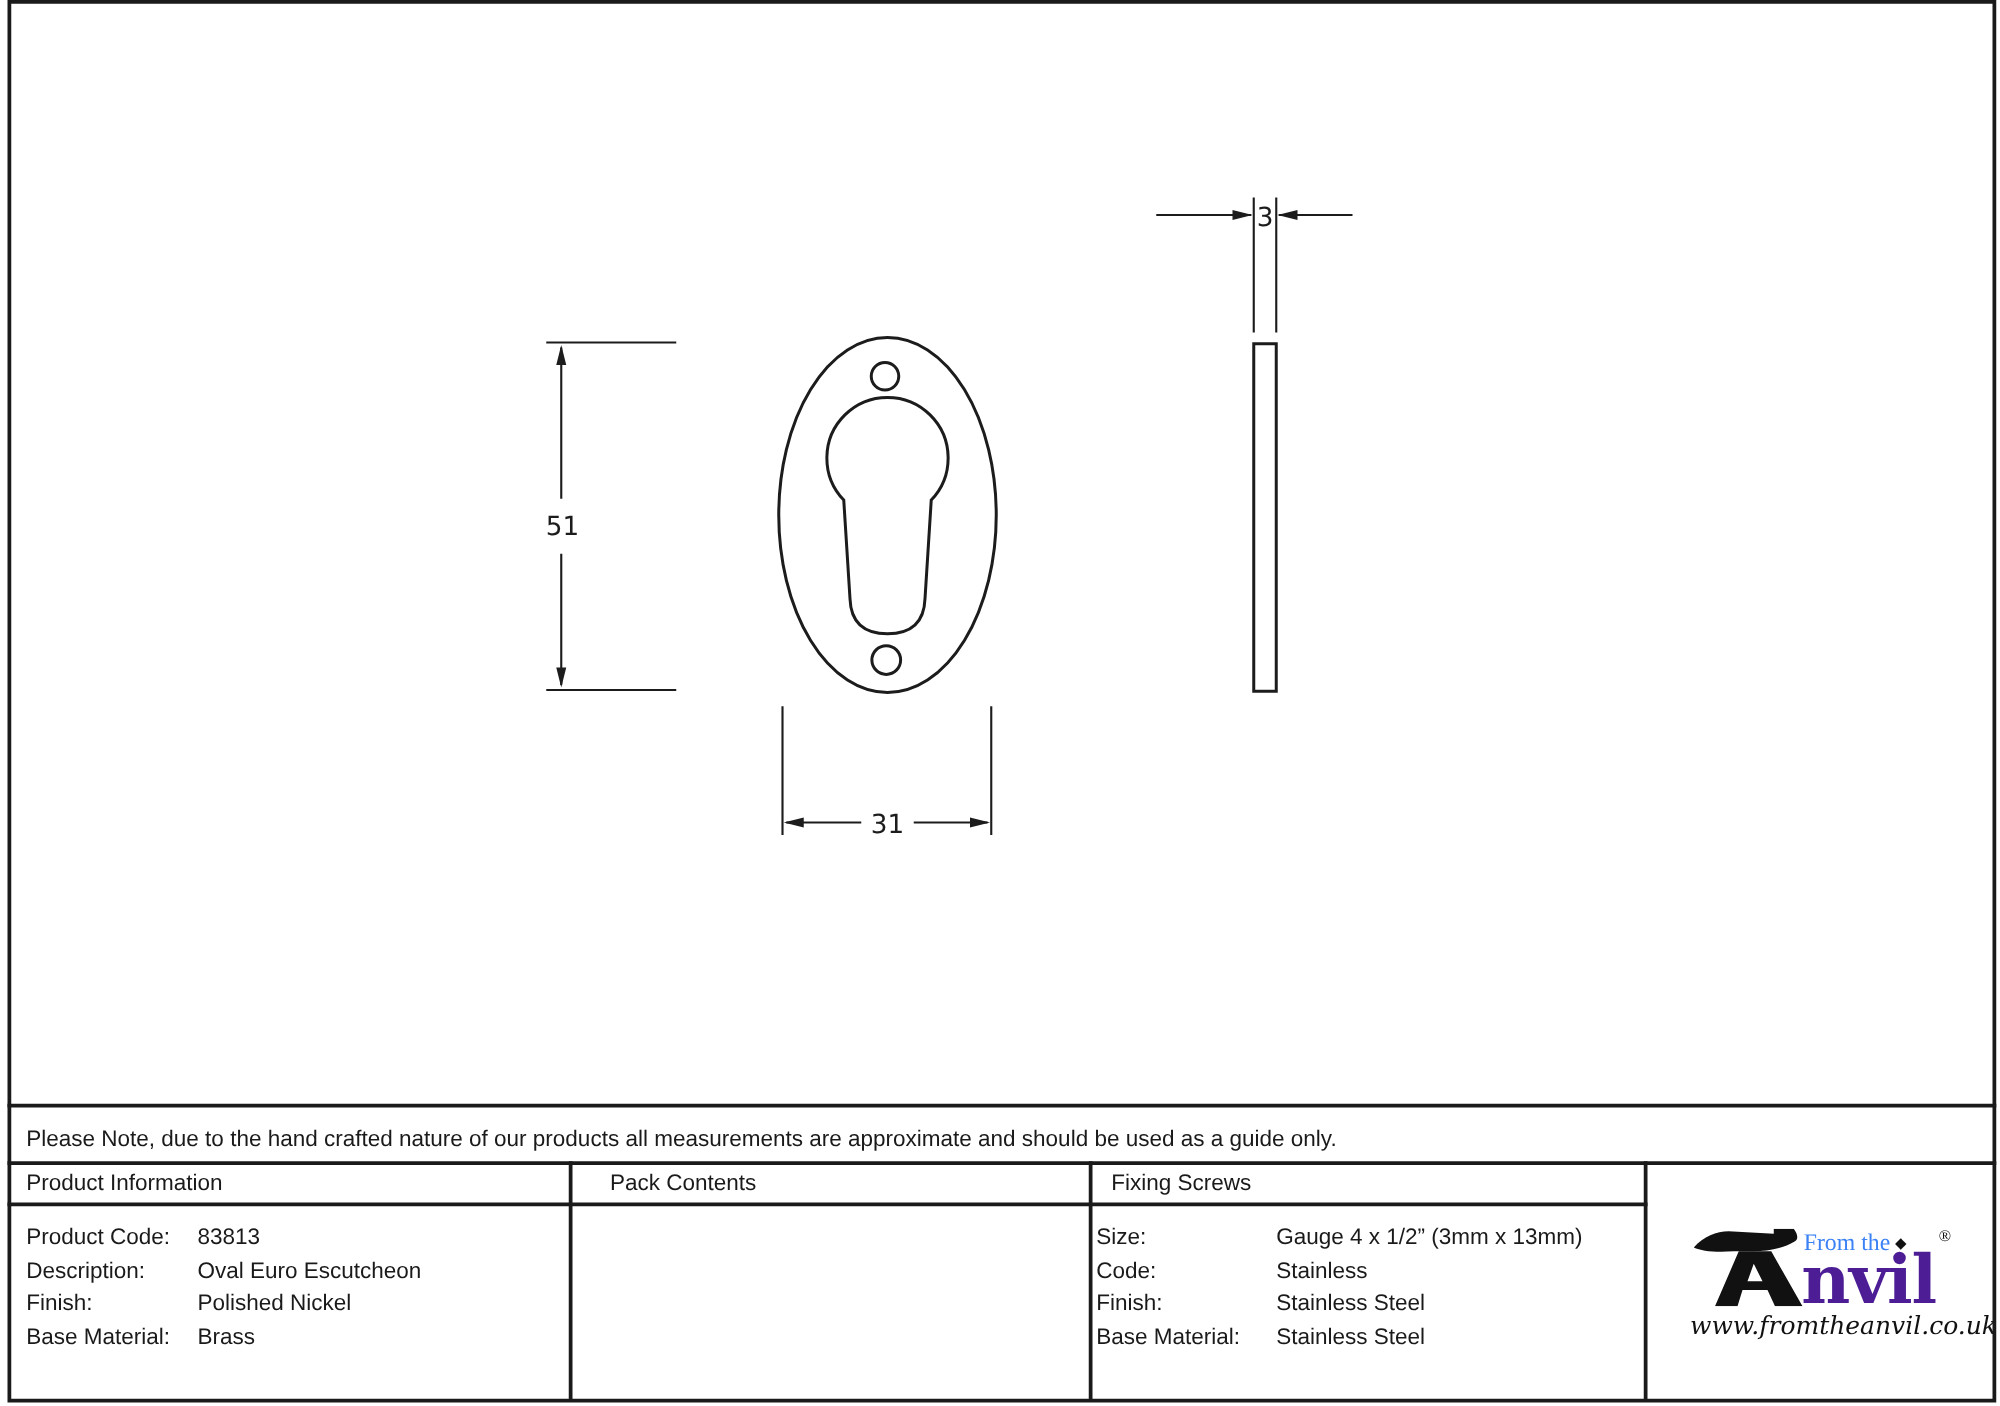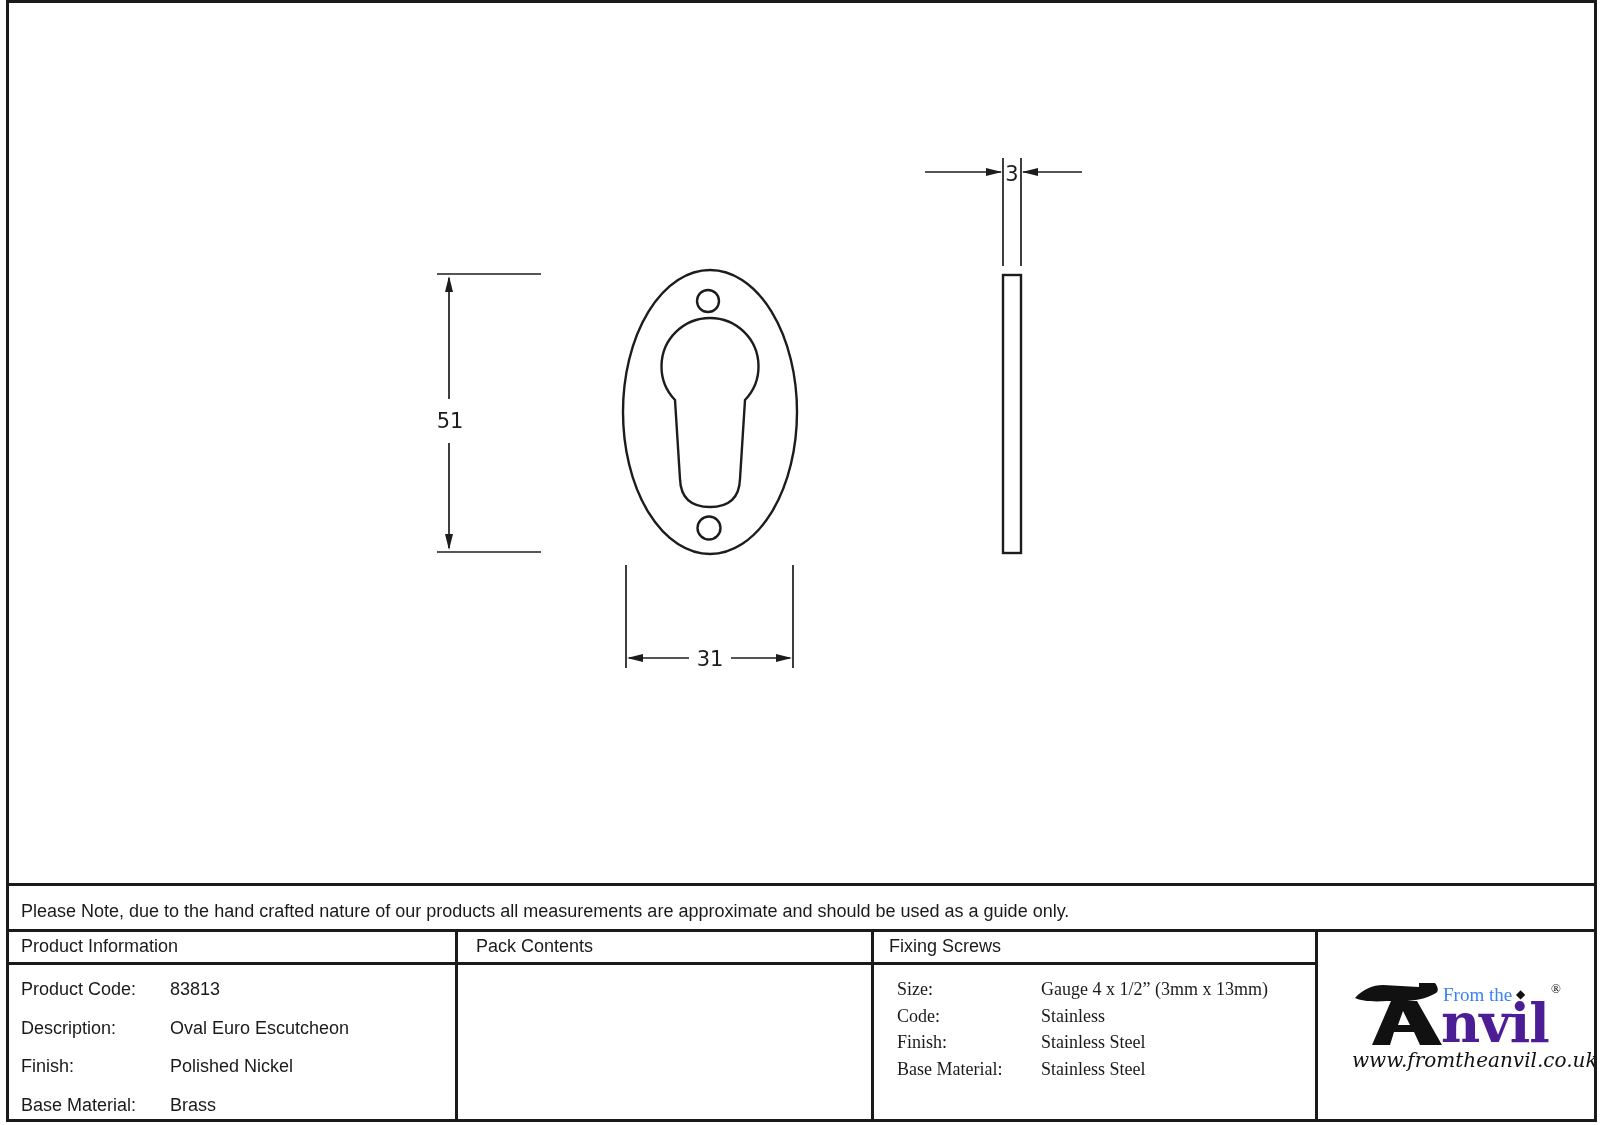--- a/index.html
+++ b/index.html
@@ -124,36 +124,36 @@
   <div class="hline" style="left:6px;width:1312px;top:962px;"></div>
   <div class="vline" style="left:455px;top:929px;height:192px;"></div>
   <div class="vline" style="left:871px;top:929px;height:192px;"></div>
   <div class="vline" style="left:1315px;top:929px;height:192px;"></div>
 
   <div class="note-row">
     <span>Please Note, due to the hand crafted nature of our products all measurements are approximate and should be used as a guide only.</span>
   </div>
 
   <div class="sec-header" style="left:21px;text-align:center;">Product Information</div>
-  <div class="sec-header" style="left:476px;text-align:center;">Pack Contents</div>
+  <div class="sec-header" style="left:488px;text-align:center;">Pack Contents</div>
   <div class="sec-header" style="left:889px;">Fixing Screws</div>
 
-  <div class="kv" style="left:21px;grid-template-columns:137px auto;gap:12px;">
+  <div class="kv" style="left:21px;grid-template-columns:137px auto;">
     <span class="k">Product Code:</span>
     <span class="v">83813</span>
     <span class="k">Description:</span>
     <span class="v">Oval Euro Escutcheon</span>
     <span class="k">Finish:</span>
     <span class="v">Polished Nickel</span>
     <span class="k">Base Material:</span>
     <span class="v">Brass</span>
   </div>
 
 
-  <div class="kv" style="left:897px;grid-template-columns:144px auto;font-family:Liberation Serif, serif;">
+  <div class="kv" style="left:877px;grid-template-columns:144px auto;">
     <span class="k">Size:</span>
     <span class="v">Gauge 4 x 1/2” (3mm x 13mm)</span>
     <span class="k">Code:</span>
     <span class="v">Stainless</span>
     <span class="k">Finish:</span>
     <span class="v">Stainless Steel</span>
     <span class="k">Base Material:</span>
     <span class="v">Stainless Steel</span>
   </div>
 

